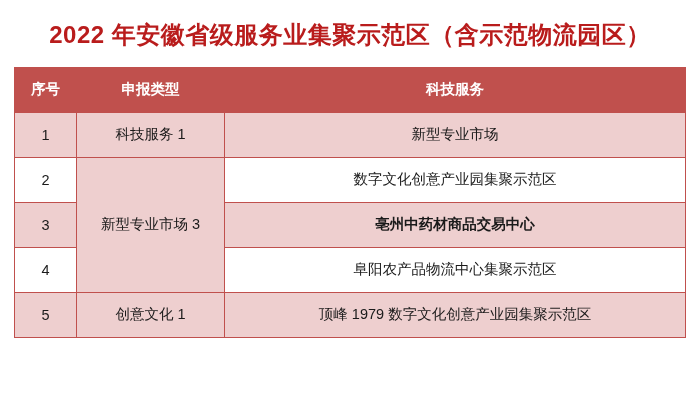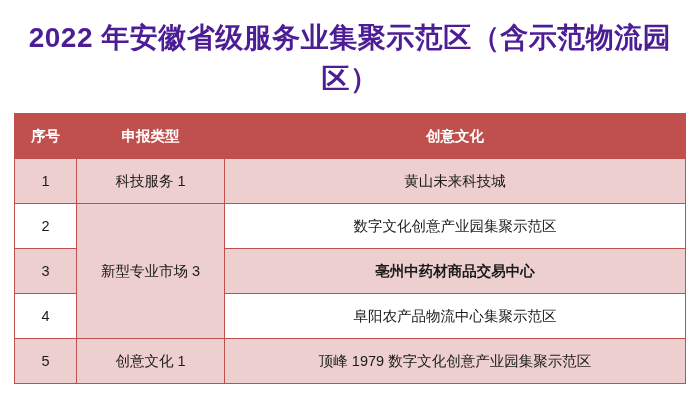--- a/index.html
+++ b/index.html
@@ -20,25 +20,25 @@
     box-sizing: border-box;
     padding: 18px 14px 10px 14px;
     display: flex;
     flex-direction: column;
   }
   .title-block {
     text-align: center;
     margin-bottom: 14px;
   }
   .title-line {
-    font-size: 28px;
+    font-size: 24px;
     font-weight: bold;
     letter-spacing: 0.5px;
     line-height: 1.45;
-    color: #4c1d95;
+    color: #b91c1c;
   }
   table.main-table {
     border-collapse: collapse;
     width: 672px;
     margin: 0 auto;
     table-layout: fixed;
   }
   table.main-table td,
   table.main-table th {
     border: 1px solid #c0504d;
@@ -79,28 +79,28 @@
 
   <div class="title-block">
     <div class="title-line">2022 年安徽省级服务业集聚示范区（含示范物流园区）</div>
   </div>
 
   <table class="main-table">
     <thead>
       <tr>
         <th class="col-idx">序号</th>
         <th class="col-type">申报类型</th>
-        <th class="col-name">创意文化</th>
+        <th class="col-name">科技服务</th>
       </tr>
     </thead>
     <tbody>
       <tr class="shaded">
         <td class="col-idx">1</td>
         <td class="col-type">科技服务 1</td>
-        <td class="col-name">黄山未来科技城</td>
+        <td class="col-name">新型专业市场</td>
       </tr>
       <tr class="plain">
         <td class="col-idx">2</td>
         <td class="col-type merged-type" rowspan="3">新型专业市场 3</td>
         <td class="col-name">数字文化创意产业园集聚示范区</td>
       </tr>
       <tr class="shaded">
         <td class="col-idx">3</td>
         <td class="col-name bold-name">亳州中药材商品交易中心</td>
       </tr>

